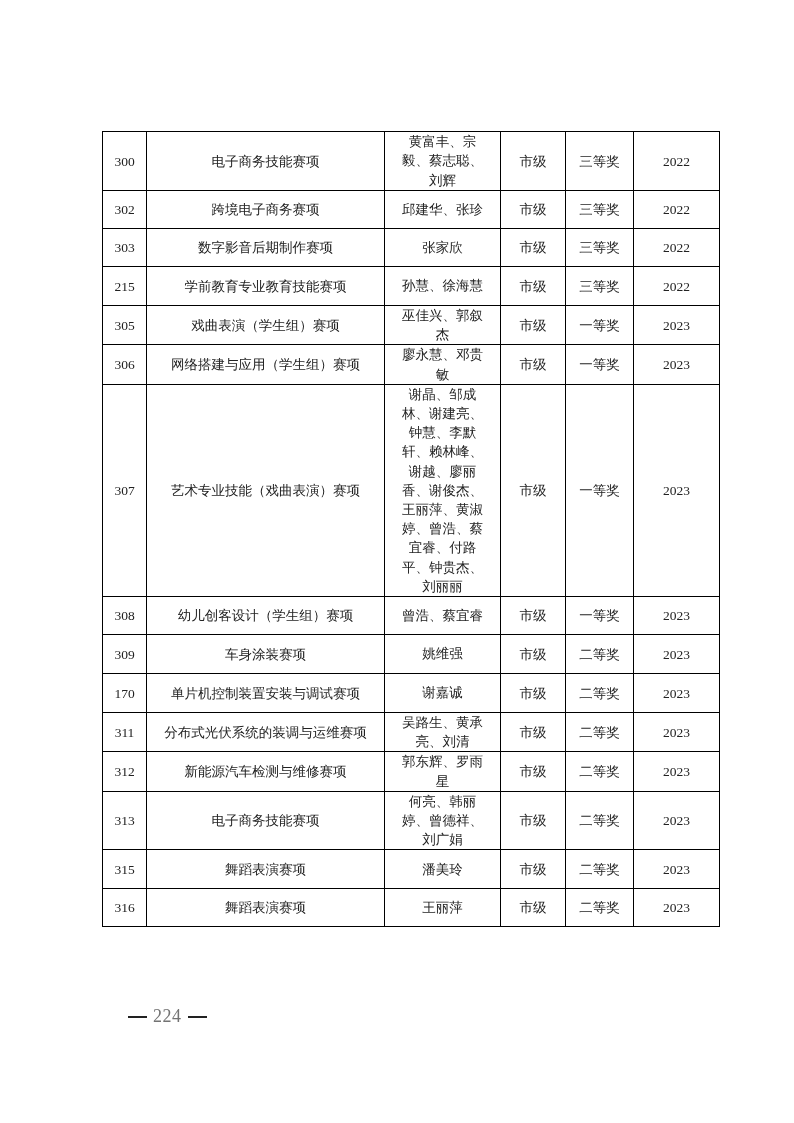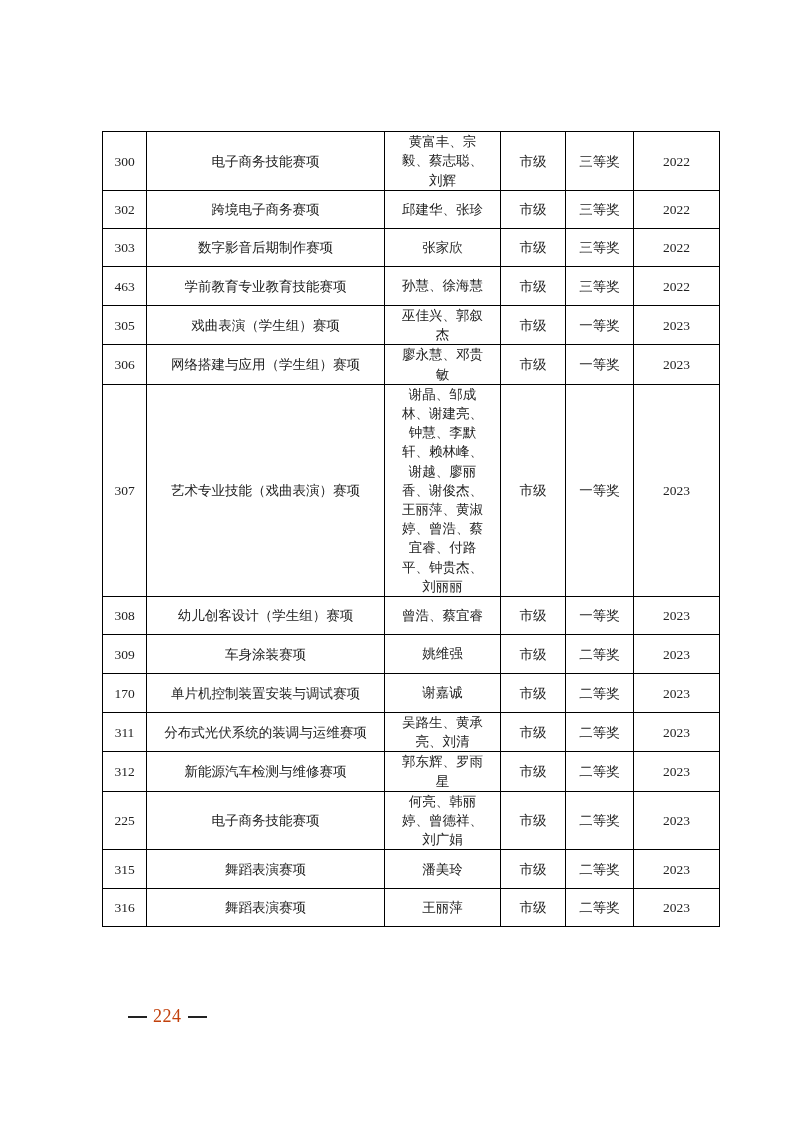--- a/index.html
+++ b/index.html
@@ -11,21 +11,21 @@
   table.awards td { border: 1.3px solid #000; text-align: center; vertical-align: middle;
                     font-size: 13.5px; line-height: 19px; padding: 0 6px; color: #222; }
   td.c-no { width: 31px; font-family: "Liberation Serif", serif; font-size: 14px; }
   td.c-event { width: 225px; }
   td.c-names { width: 103px; padding: 0 8px; }
   td.c-level { width: 52px; }
   td.c-award { width: 55px; }
   td.c-year { width: 73px; font-family: "Liberation Serif", serif; font-size: 14px; }
   .names-text { display: inline-block; text-align: center; word-break: break-all; line-height: 19.2px; }
   .page-number { position: absolute; left: 122px; top: 1006px; font-size: 18px;
-                 font-family: "Liberation Serif", serif; color: #c2410c; letter-spacing: 0.5px; }
+                 font-family: "Liberation Serif", serif; color: #737373; letter-spacing: 0.5px; }
   .dash { display: inline-block; width: 19px; height: 2px; background: #222; vertical-align: middle; margin: 0 6px; position: relative; top: -1px; }
 </style>
 </head>
 <body>
 
 <div class="page">
   <table class="awards">
     <tbody id="table-body">
         <tr style="height: 59px;">
           <td class="c-no">300</td>
@@ -45,21 +45,21 @@
         </tr>
         <tr style="height: 38px;">
           <td class="c-no">303</td>
           <td class="c-event">数字影音后期制作赛项</td>
           <td class="c-names"><div class="names-text"><div>张家欣</div></div></td>
           <td class="c-level">市级</td>
           <td class="c-award">三等奖</td>
           <td class="c-year">2022</td>
         </tr>
         <tr style="height: 39px;">
-          <td class="c-no">463</td>
+          <td class="c-no">215</td>
           <td class="c-event">学前教育专业教育技能赛项</td>
           <td class="c-names"><div class="names-text"><div>孙慧、徐海慧</div></div></td>
           <td class="c-level">市级</td>
           <td class="c-award">三等奖</td>
           <td class="c-year">2022</td>
         </tr>
         <tr style="height: 39px;">
           <td class="c-no">305</td>
           <td class="c-event">戏曲表演（学生组）赛项</td>
           <td class="c-names"><div class="names-text"><div>巫佳兴、郭叙</div><div>杰</div></div></td>
@@ -117,21 +117,21 @@
         </tr>
         <tr style="height: 39px;">
           <td class="c-no">312</td>
           <td class="c-event">新能源汽车检测与维修赛项</td>
           <td class="c-names"><div class="names-text"><div>郭东辉、罗雨</div><div>星</div></div></td>
           <td class="c-level">市级</td>
           <td class="c-award">二等奖</td>
           <td class="c-year">2023</td>
         </tr>
         <tr style="height: 57px;">
-          <td class="c-no">225</td>
+          <td class="c-no">313</td>
           <td class="c-event">电子商务技能赛项</td>
           <td class="c-names"><div class="names-text"><div>何亮、韩丽</div><div>婷、曾德祥、</div><div>刘广娟</div></div></td>
           <td class="c-level">市级</td>
           <td class="c-award">二等奖</td>
           <td class="c-year">2023</td>
         </tr>
         <tr style="height: 39px;">
           <td class="c-no">315</td>
           <td class="c-event">舞蹈表演赛项</td>
           <td class="c-names"><div class="names-text"><div>潘美玲</div></div></td>

